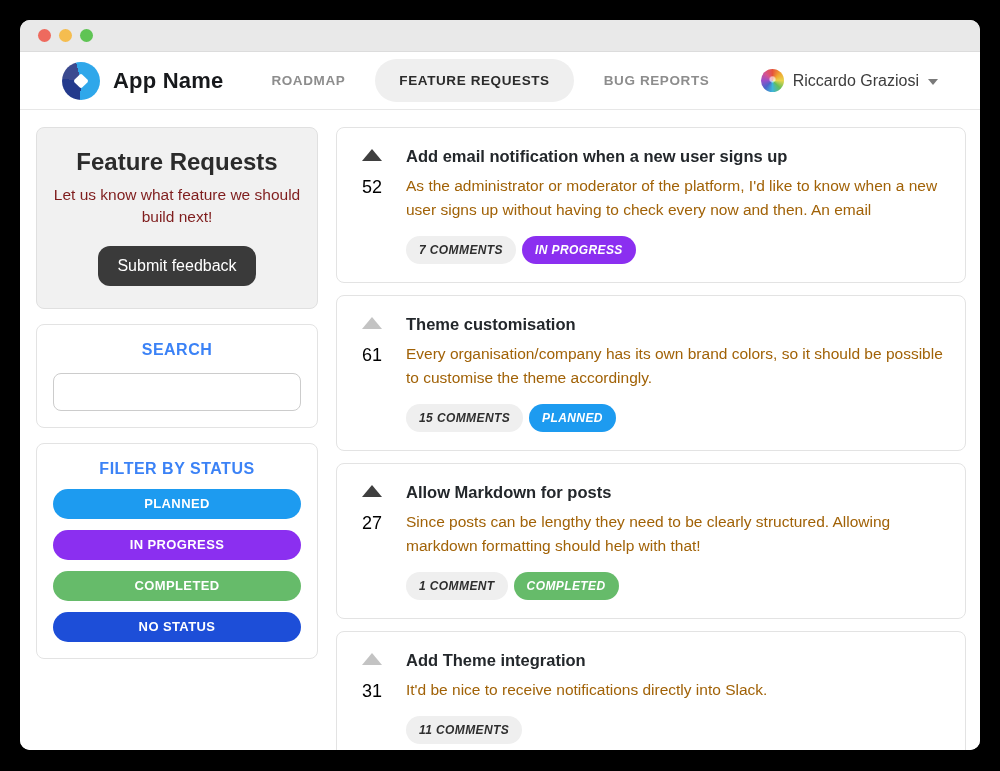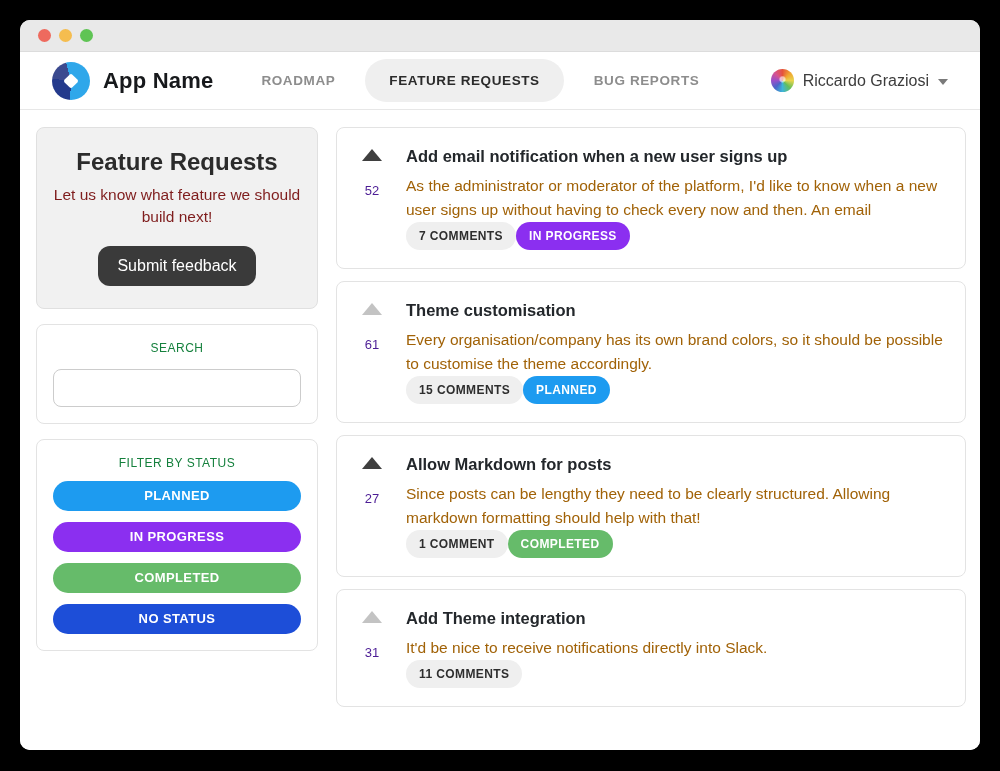--- a/index.html
+++ b/index.html
@@ -13,21 +13,21 @@
   
   .titlebar { height:32px; flex:0 0 32px; background:#e9e9e9; border-bottom:1px solid #dcdcdc;
               display:flex; align-items:center; padding-left:18px; gap:8px; }
   .dot { width:13px; height:13px; border-radius:50%; }
   .dot.red { background:#ee6a5e; }
   .dot.yellow { background:#f5bd4f; }
   .dot.green { background:#5fc454; }
 
   
   .appbar { height:58px; flex:0 0 58px; background:#fff; border-bottom:1px solid #e7e7e7;
-            display:flex; align-items:center; padding:0 32px; }
+            display:flex; align-items:center; padding:0 42px; }
   .logo { width:38px; height:38px; border-radius:50%; position:relative; flex:0 0 38px;
           background:conic-gradient(from 15deg at 50% 50%, #2fa7ea 0deg 168deg, #243a8c 168deg 262deg, #3b4a8f 262deg 330deg, #2fa7ea 330deg 360deg); }
   .logo::after { content:""; position:absolute; left:50%; top:50%; width:11px; height:11px;
                  background:#fff; border-radius:2px; transform:translate(-50%,-50%) rotate(45deg); }
   .app-name { font-size:22px; font-weight:800; color:#17191c; margin-left:13px; letter-spacing:.2px; }
   .nav { display:flex; align-items:center; margin-left:32px; gap:14px; }
   .nav-item { font-size:13.5px; font-weight:700; letter-spacing:.6px; color:#8d8d8d;
               padding:14px 16px; border-radius:24px; cursor:pointer; white-space:nowrap; }
   .nav-item.active { background:#efefef; color:#2b2b2b; padding:14px 24px; }
   .user { margin-left:auto; display:flex; align-items:center; gap:9px; cursor:pointer; }
@@ -42,41 +42,41 @@
   
   .content { flex:1; display:flex; padding:17px 14px 0 16px; overflow:hidden; background:#fff; }
   .sidebar { width:282px; flex:0 0 282px; }
   .panel { border:1px solid #e3e3e3; border-radius:8px; background:#fff; padding:16px;
            text-align:center; margin-bottom:15px; }
   .panel.intro { background:#f1f1f1; border-color:#e0e0e0; padding:20px 16px 22px; }
   .board-title { font-size:24px; font-weight:700; color:#2b2b2b; }
   .board-subtitle { font-size:15.5px; color:#7f1d1d; line-height:1.45; margin-top:8px; }
   .submit-btn { margin-top:17px; background:#3a3a3a; color:#fff; border:none; border-radius:12px;
                 font-size:16px; font-family:inherit; padding:11px 19px; cursor:pointer; }
-  .panel-title { font-size:12px; font-weight:400; letter-spacing:.5px; color:#15803d; }
+  .panel-title { font-size:16px; font-weight:700; letter-spacing:.5px; color:#3b82f6; }
   .search-input { width:100%; height:38px; margin-top:14px; border:1px solid #ccc; border-radius:8px;
                   font-size:15px; padding:0 10px; font-family:inherit; outline:none; }
   .pill-list { margin-top:6px; }
   .status-pill { height:30px; border-radius:16px; margin-top:11px; display:flex; align-items:center;
                  justify-content:center; color:#fff; font-size:13px; font-weight:800;
                  letter-spacing:.4px; cursor:pointer; }
 
   
   .main { flex:1; margin-left:18px; }
   .card { border:1px solid #e3e3e3; border-radius:8px; background:#fff; margin-bottom:12px;
           padding:17px 20px 18px 18px; display:flex; gap:17px; cursor:pointer; }
   .vote { width:34px; flex:0 0 34px; text-align:center; padding-top:4px; }
   .tri { width:0; height:0; border-left:10px solid transparent; border-right:10px solid transparent;
          border-bottom:12px solid #3f3f3f; margin:0 auto; }
   .tri.unvoted { border-bottom-color:#c3c3c3; }
-  .vote-count { font-size:13px; color:#4c1d95; margin-top:22px; }
+  .vote-count { font-size:18px; color:#000000; margin-top:16px; }
   .post-body { flex:1; min-width:0; }
   .post-title { font-size:16.5px; font-weight:700; color:#23272b; padding-top:2px; }
   .post-desc { font-size:15.5px; color:#a16207; line-height:1.55; margin-top:8px; }
-  .badges { display:flex; gap:0; margin-top:0; }
+  .badges { display:flex; gap:6px; margin-top:14px;font-style:italic; }
   .badge { font-size:12px; font-weight:800; letter-spacing:.4px; padding:7px 13px;
            border-radius:15px; white-space:nowrap; }
   .badge.comments { background:#efefef; color:#2e2e2e; }
   .badge.status { color:#fff; }
 </style>
 </head>
 <body>
 
 <div class="window">
 

